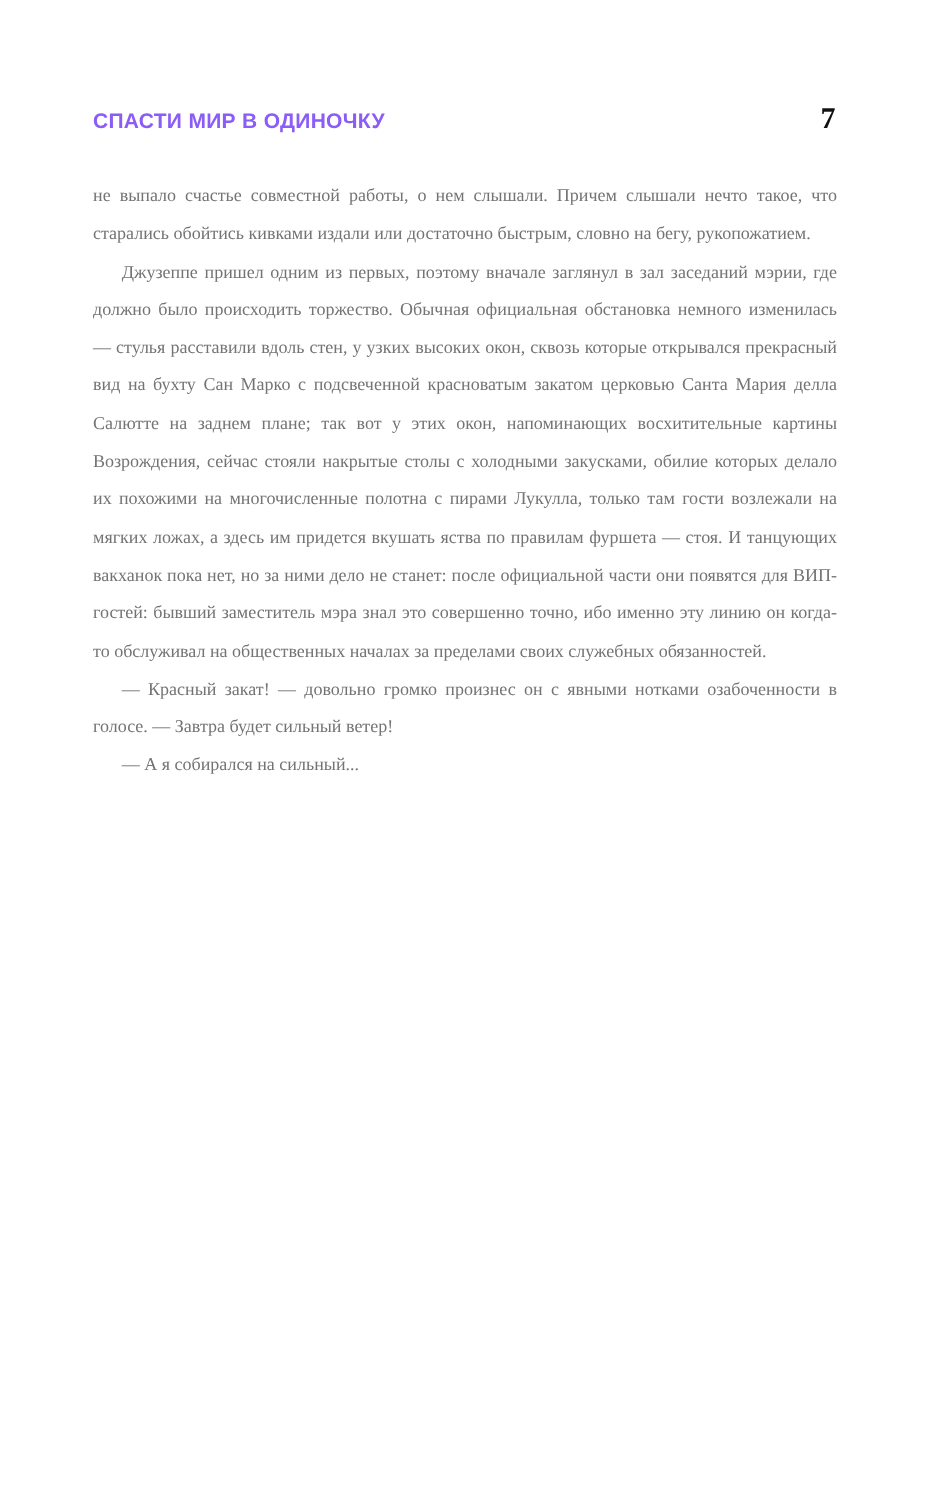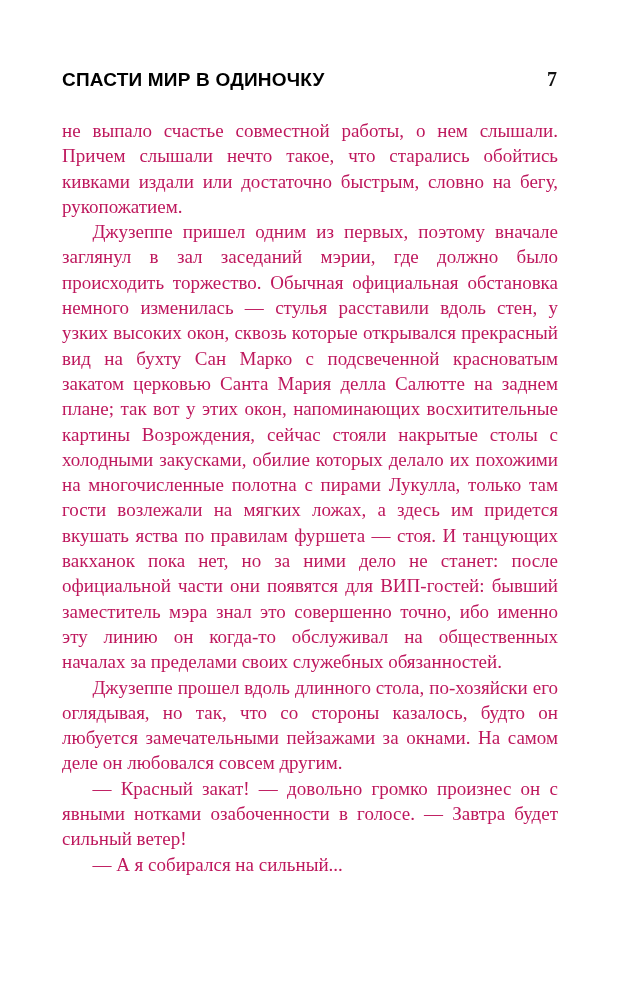--- a/index.html
+++ b/index.html
@@ -28,41 +28,41 @@
     right: 62px;
     top: 68px;
     height: 26px;
     display: flex;
     align-items: baseline;
     justify-content: space-between;
   }
   .running-head .title {
     font-family: "Liberation Sans", sans-serif;
     font-weight: bold;
-    font-size: 19px;
+    font-size: 14px;
     letter-spacing: 0.2px;
     text-transform: uppercase;
-    color: #000000;
+    color: #8b5cf6;
   }
   .running-head .folio {
     font-family: "Liberation Serif", serif;
     font-size: 20px;
     font-weight: bold;
     color: #111;
   }
   .body-text {
     position: absolute;
     left: 62px;
     top: 118px;
     width: 496px;
-    font-size: 19px;
+    font-size: 12px;
     line-height: 25.3px;
     text-align: justify;
     text-justify: inter-word;
-    color: #be185d;
+    color: #737373;
     hyphens: manual;
   }
   .body-text p {
     margin: 0;
   }
   .body-text p.indent {
     text-indent: 1.6em;
   }
   .body-text p.noindent {
     text-indent: 0;
@@ -74,18 +74,17 @@
 <div class="page">
 
   <div class="running-head">
     <span class="title">СПАСТИ МИР В ОДИНОЧКУ</span>
     <span class="folio">7</span>
   </div>
 
   <div class="body-text">
     <p class="noindent">не выпало счастье совместной работы, о нем слышали. Причем слышали нечто такое, что старались обойтись кивками издали или достаточно быстрым, словно на бегу, рукопожатием.</p>
     <p class="indent">Джузеппе пришел одним из первых, поэтому вначале заглянул в зал заседаний мэрии, где должно было происходить торжество. Обычная официальная обстановка немного изменилась — стулья расставили вдоль стен, у узких высоких окон, сквозь которые открывался прекрасный вид на бухту Сан Марко с подсвеченной красноватым закатом церковью Санта Мария делла Салютте на заднем плане; так вот у этих окон, напоминающих восхитительные картины Возрождения, сейчас стояли накрытые столы с холодными закусками, обилие которых делало их похожими на многочисленные полотна с пирами Лукулла, только там гости возлежали на мягких ложах, а здесь им придется вкушать яства по правилам фуршета — стоя. И танцующих вакханок пока нет, но за ними дело не станет: после официальной части они появятся для ВИП-гостей: бывший заместитель мэра знал это совершенно точно, ибо именно эту линию он когда-то обслуживал на общественных началах за пределами своих служебных обязанностей.</p>
-    <p class="indent">Джузеппе прошел вдоль длинного стола, по-хозяйски его оглядывая, но так, что со стороны казалось, будто он любуется замечательными пейзажами за окнами. На самом деле он любовался совсем другим.</p>
     <p class="indent">— Красный закат! — довольно громко произнес он с явными нотками озабоченности в голосе. — Завтра будет сильный ветер!</p>
     <p class="indent">— А я собирался на сильный...</p>
   </div>
 
 </div>
 
 </body></html>

